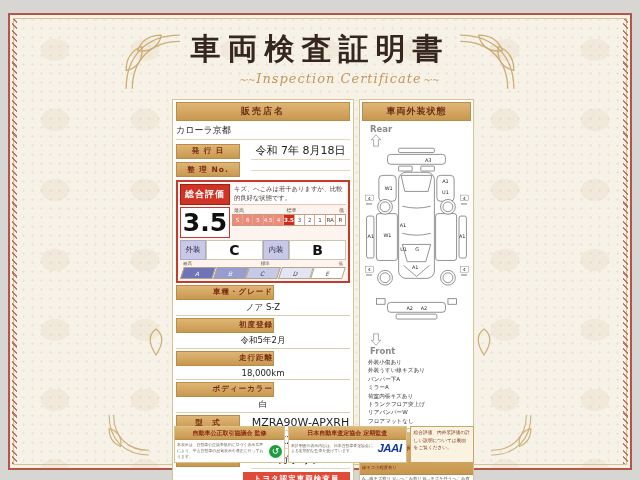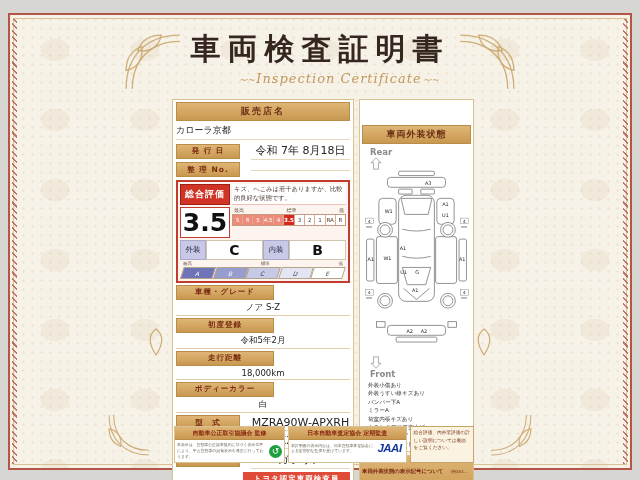--- a/index.html
+++ b/index.html
@@ -56,21 +56,21 @@
   .grade-cells{display:flex;gap:1px;padding:1px 2px 0;}
   .grade-cell{flex:1;height:10px;transform:skewX(-18deg);border:1px solid #b3a489;display:flex;
               align-items:center;justify-content:center;font-size:6px;}
   .rb-br{width:36px;background:#f6cdc2;display:flex;flex-direction:column;border:1px solid #e0a898;}
   .repair-lbl{font-size:6.5px;color:#5a2a1a;text-align:center;padding:2px 0 1px;}
   .repair-val{flex:1;background:#fff;margin:1px;display:flex;align-items:center;justify-content:center;
               color:#c0392b;font-weight:bold;font-size:11px;border:1px solid #e4b4a4;}
   
   .fieldA{margin-top:2px;}
   .fieldA .bar{width:96px;background:linear-gradient(#dfb676,#c89850);color:#7a2c12;font-size:7.5px;font-weight:bold;
-               text-align:center;padding:1.5px 0;border:1px solid #b98c47;letter-spacing:1px;}
+               text-align:right;padding:1.5px 0;border:1px solid #b98c47;letter-spacing:1px;}
   .fieldA .val{font-size:8.5px;text-align:center;padding:2px 0 1px;border-bottom:1px solid #ddcdab;color:#222;min-height:10px;}
   
   .cert-row{display:flex;align-items:center;margin-top:3px;gap:3px;}
   .toyota{width:64px;font-family:"Liberation Sans",sans-serif;font-size:12.5px;font-weight:bold;color:#d6251f;
           letter-spacing:0.5px;text-align:center;}
   .cert-right{flex:1;}
   .badge{background:#e04a38;color:#fff;font-size:7.5px;font-weight:bold;padding:2.5px 3px;text-align:center;letter-spacing:1px;}
   .inspector{font-size:8px;text-align:center;padding:3px 0 0;color:#222;font-weight:bold;letter-spacing:1px;}
   
   .dir-row{display:flex;align-items:center;gap:3px;padding:3px 0 0 8px;color:#8a8a8a;font-size:8.5px;font-weight:bold;}
@@ -250,21 +250,21 @@
               <div class="badge">トヨタ認定車両検査員</div>
               <div class="inspector">XXXXXX</div>
             </div>
           </div>
         </div>
 
       </div>
 
       <div class="col-r">
         <div class="panel" style="padding:2px;">
-          <div class="hdr-bar" style="letter-spacing:1px;margin-top:23px;">車両外装状態</div>
+          <div class="hdr-bar" style="letter-spacing:1px;">車両外装状態</div>
           <div class="dir-row">
             <span>Rear</span>
           </div>
           <div class="dir-row" style="padding-top:0;">
             <svg width="12" height="13" viewBox="0 0 14 16">
               <path d="M7 1 L13 7 L10 7 L10 15 L4 15 L4 7 L1 7 Z" fill="#fff" stroke="#9a9a9a" stroke-width="1"></path>
             </svg>
           </div>
 
           <svg class="car-svg" width="105" height="185" viewBox="0 0 170 300">

